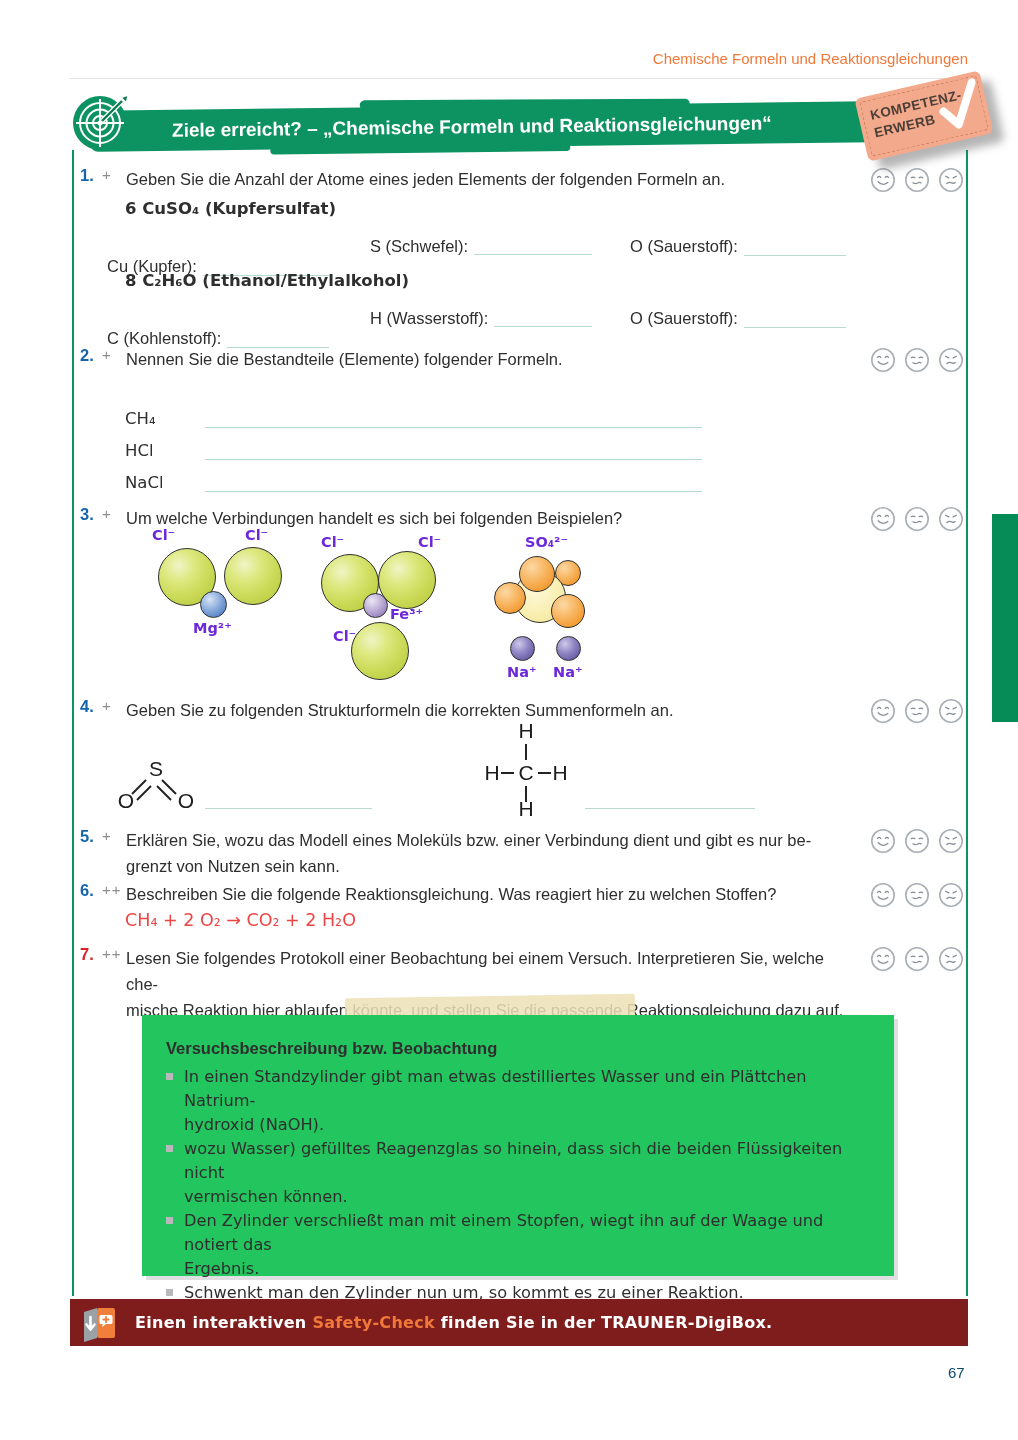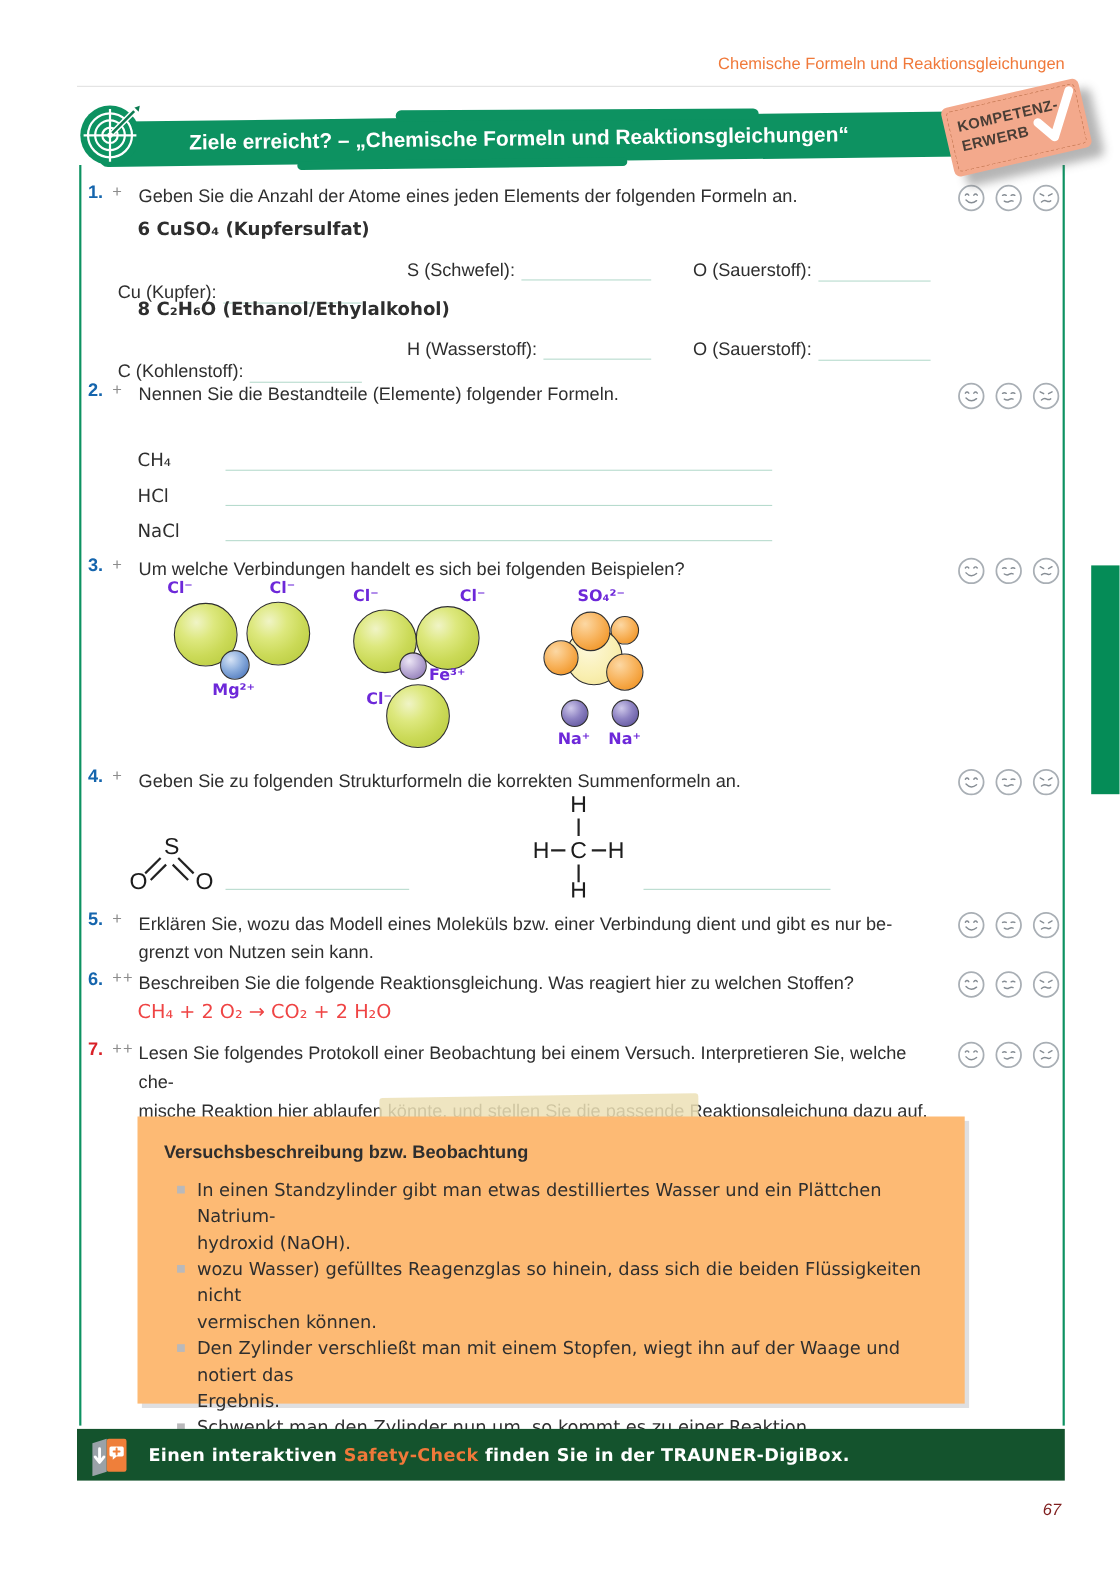--- a/index.html
+++ b/index.html
@@ -73,37 +73,37 @@
   .struct-blank{border-bottom:1.5px solid #b7dbce;}
   .struct text{font-family:"Liberation Sans",sans-serif;font-size:21px;fill:#1c1c1c;}
   .struct line{stroke:#222;stroke-width:2;}
 
   
   .equation{left:125px;top:910px;font-size:17.5px;color:#ef4444;}
 
   
   .tape{left:345px;top:996px;width:290px;height:27px;background:#ece0b6;opacity:.85;
         transform:rotate(-.9deg);border-radius:3px;}
-  .obs-box{left:125px;top:1015px;width:752px;height:261px;background:#fdba74;
+  .obs-box{left:142px;top:1015px;width:752px;height:261px;background:#22c55e;
         box-shadow:4px 4px 0 #dfdfe1;box-sizing:border-box;padding:24px 24px 14px 24px;}
   .obs-title{font-weight:bold;font-size:16.5px;margin-bottom:7px;}
-  .obs-list{list-style:none;margin:12px;padding:0;}
+  .obs-list{list-style:none;margin:0;padding:0;}
   .obs-list li{display:flex;gap:11px;font-size:16.2px;line-height:24px;}
   .bullet-sq{width:7px;height:7px;background:#b9b9bb;margin-top:8px;flex:none;}
   .obs-line{display:block;}
 
   
-  .footer{left:70px;top:1299px;width:898px;height:47px;background:#14532d;display:flex;
+  .footer{left:70px;top:1299px;width:898px;height:47px;background:#7f1d1d;display:flex;
         align-items:center;padding-left:11px;box-sizing:border-box;}
   .footer-icon{width:38px;height:38px;margin-right:16px;flex:none;}
   .footer-text{font-family:"DejaVu Sans","Liberation Sans",sans-serif;font-weight:bold;
         font-size:16px;color:#fff;letter-spacing:.3px;}
   .footer-text .hl{color:#f0793a;}
 
-  .page-number{left:948px;top:1364px;color:#7f1d1d;font-size:15px;font-style:italic;}
+  .page-number{left:948px;top:1364px;color:#0c4a6e;font-size:15px;}
 </style>
 </head>
 <body>
 
 <div id="page">
 
   <div class="abs chapter-header">Chemische Formeln und Reaktionsgleichungen</div>
   <div class="abs top-rule"></div>
 
   <div class="abs left-rule"></div>

